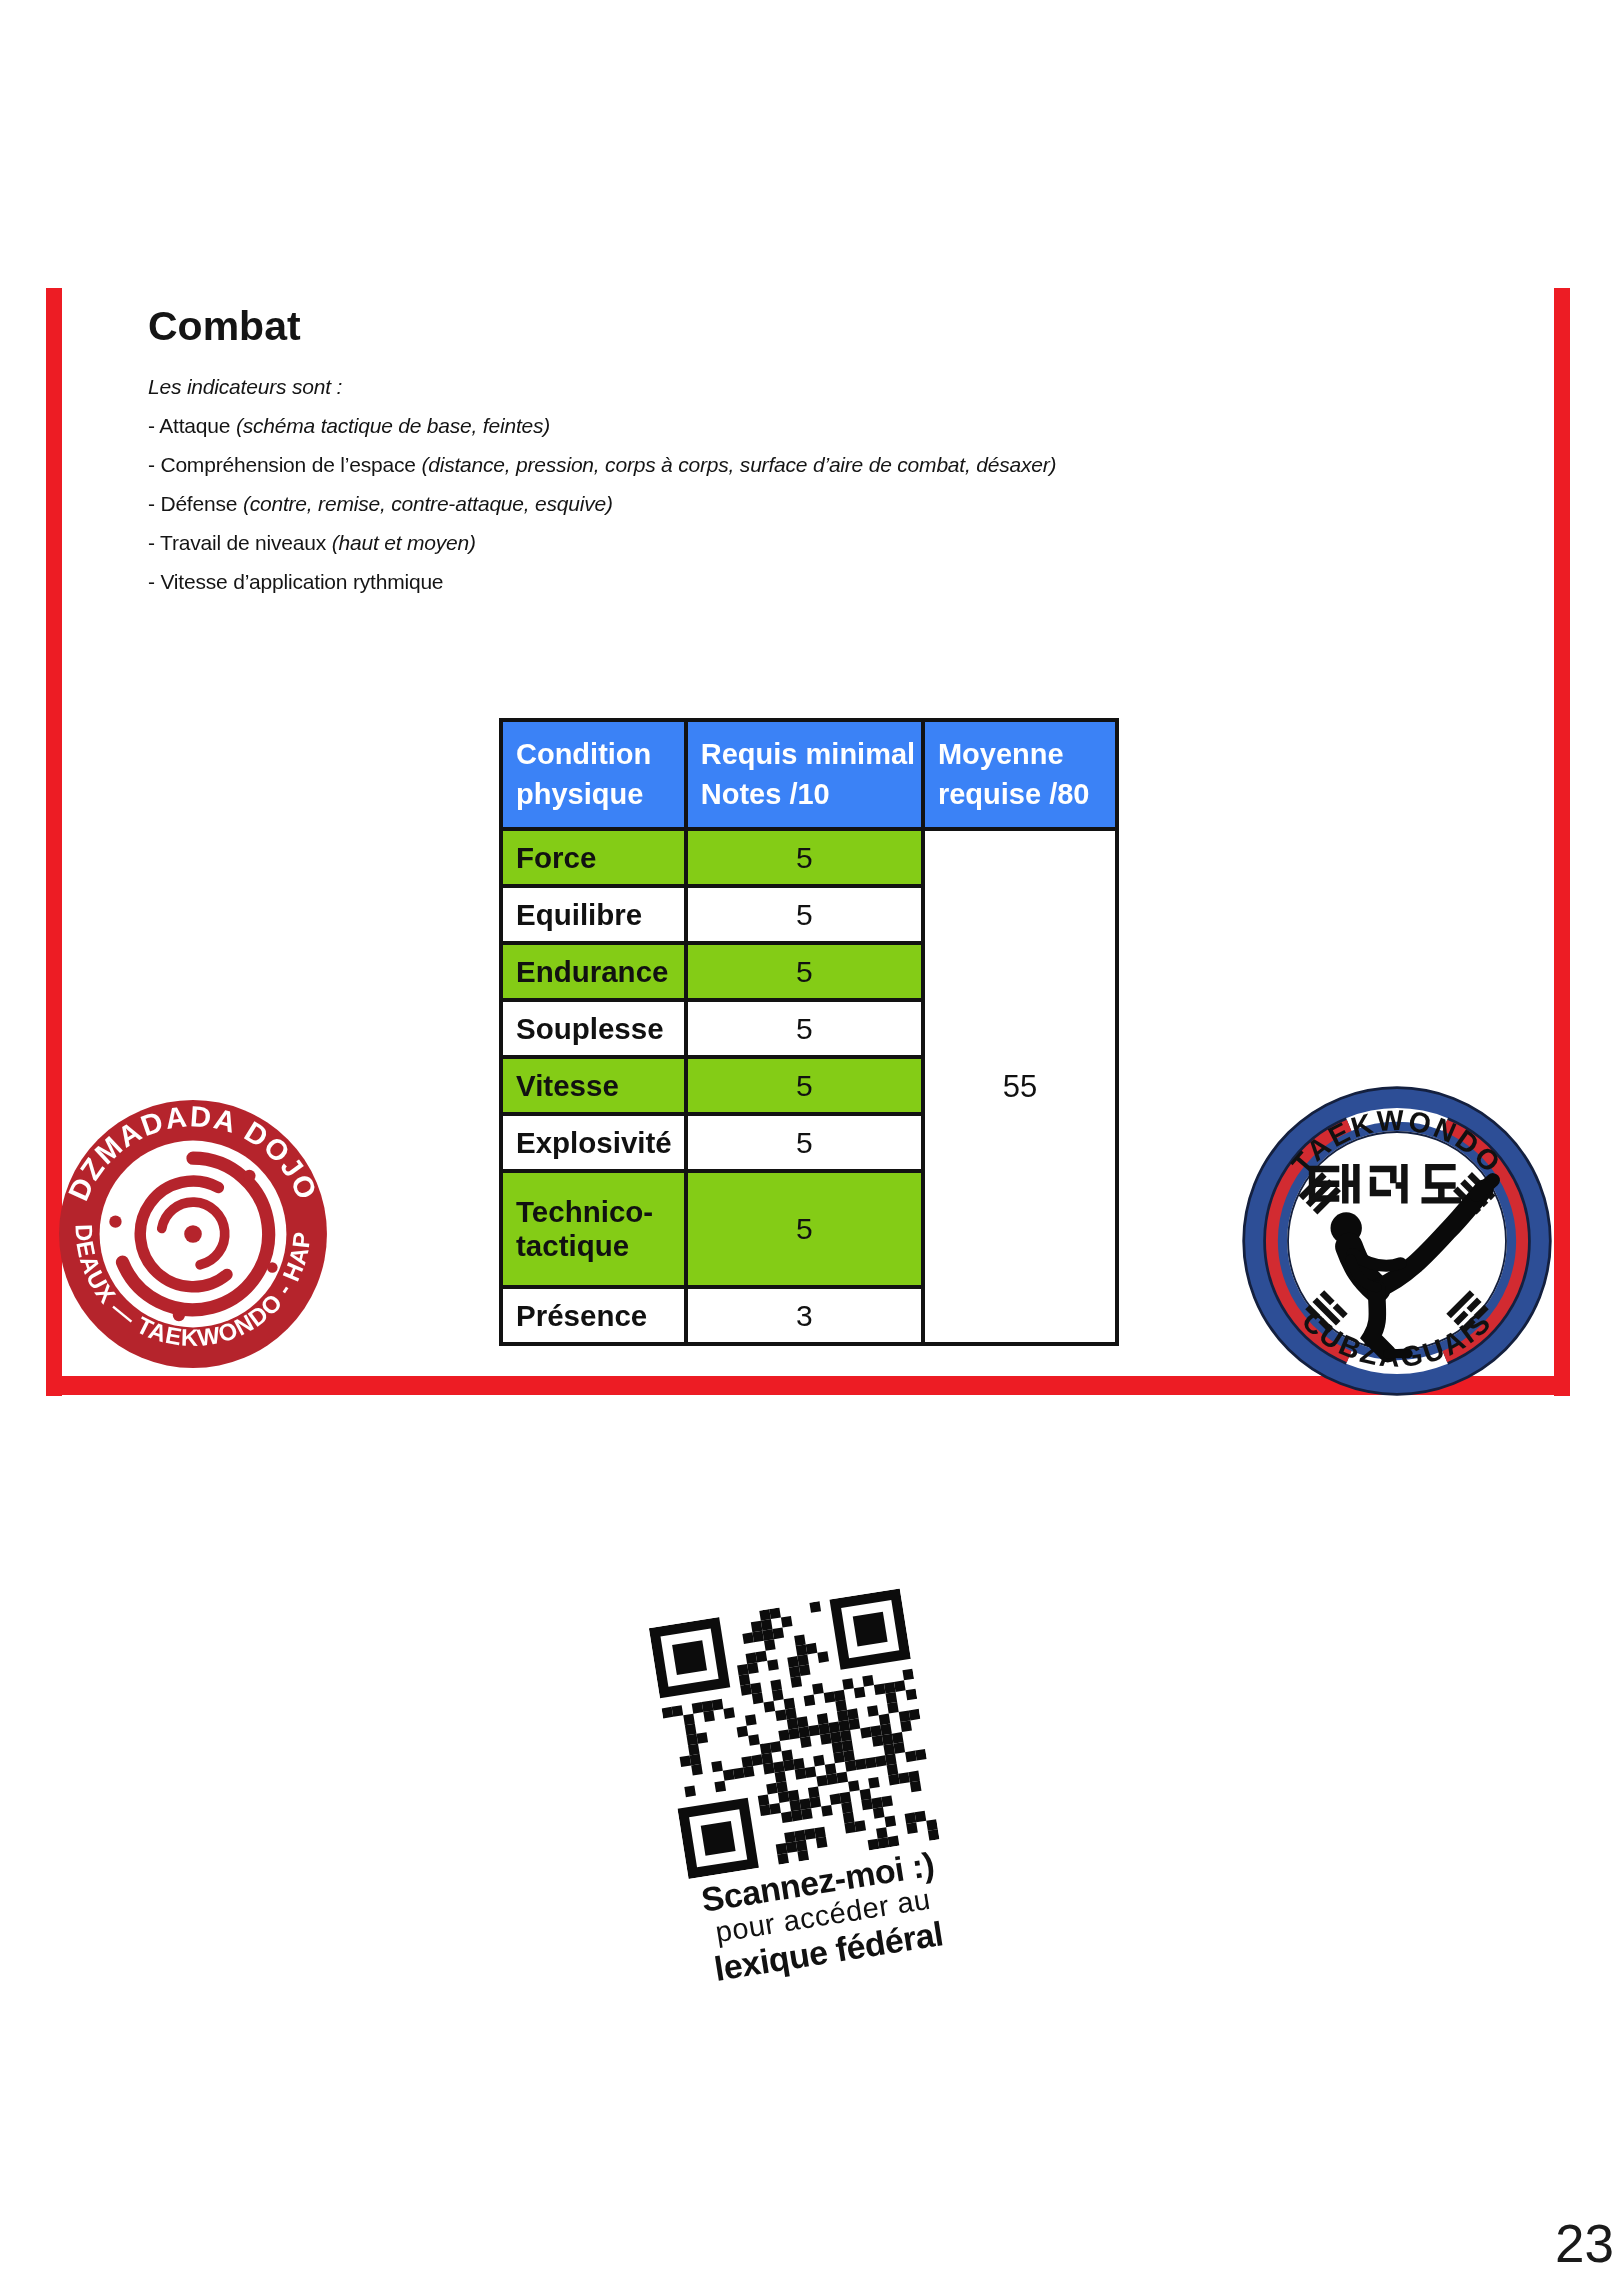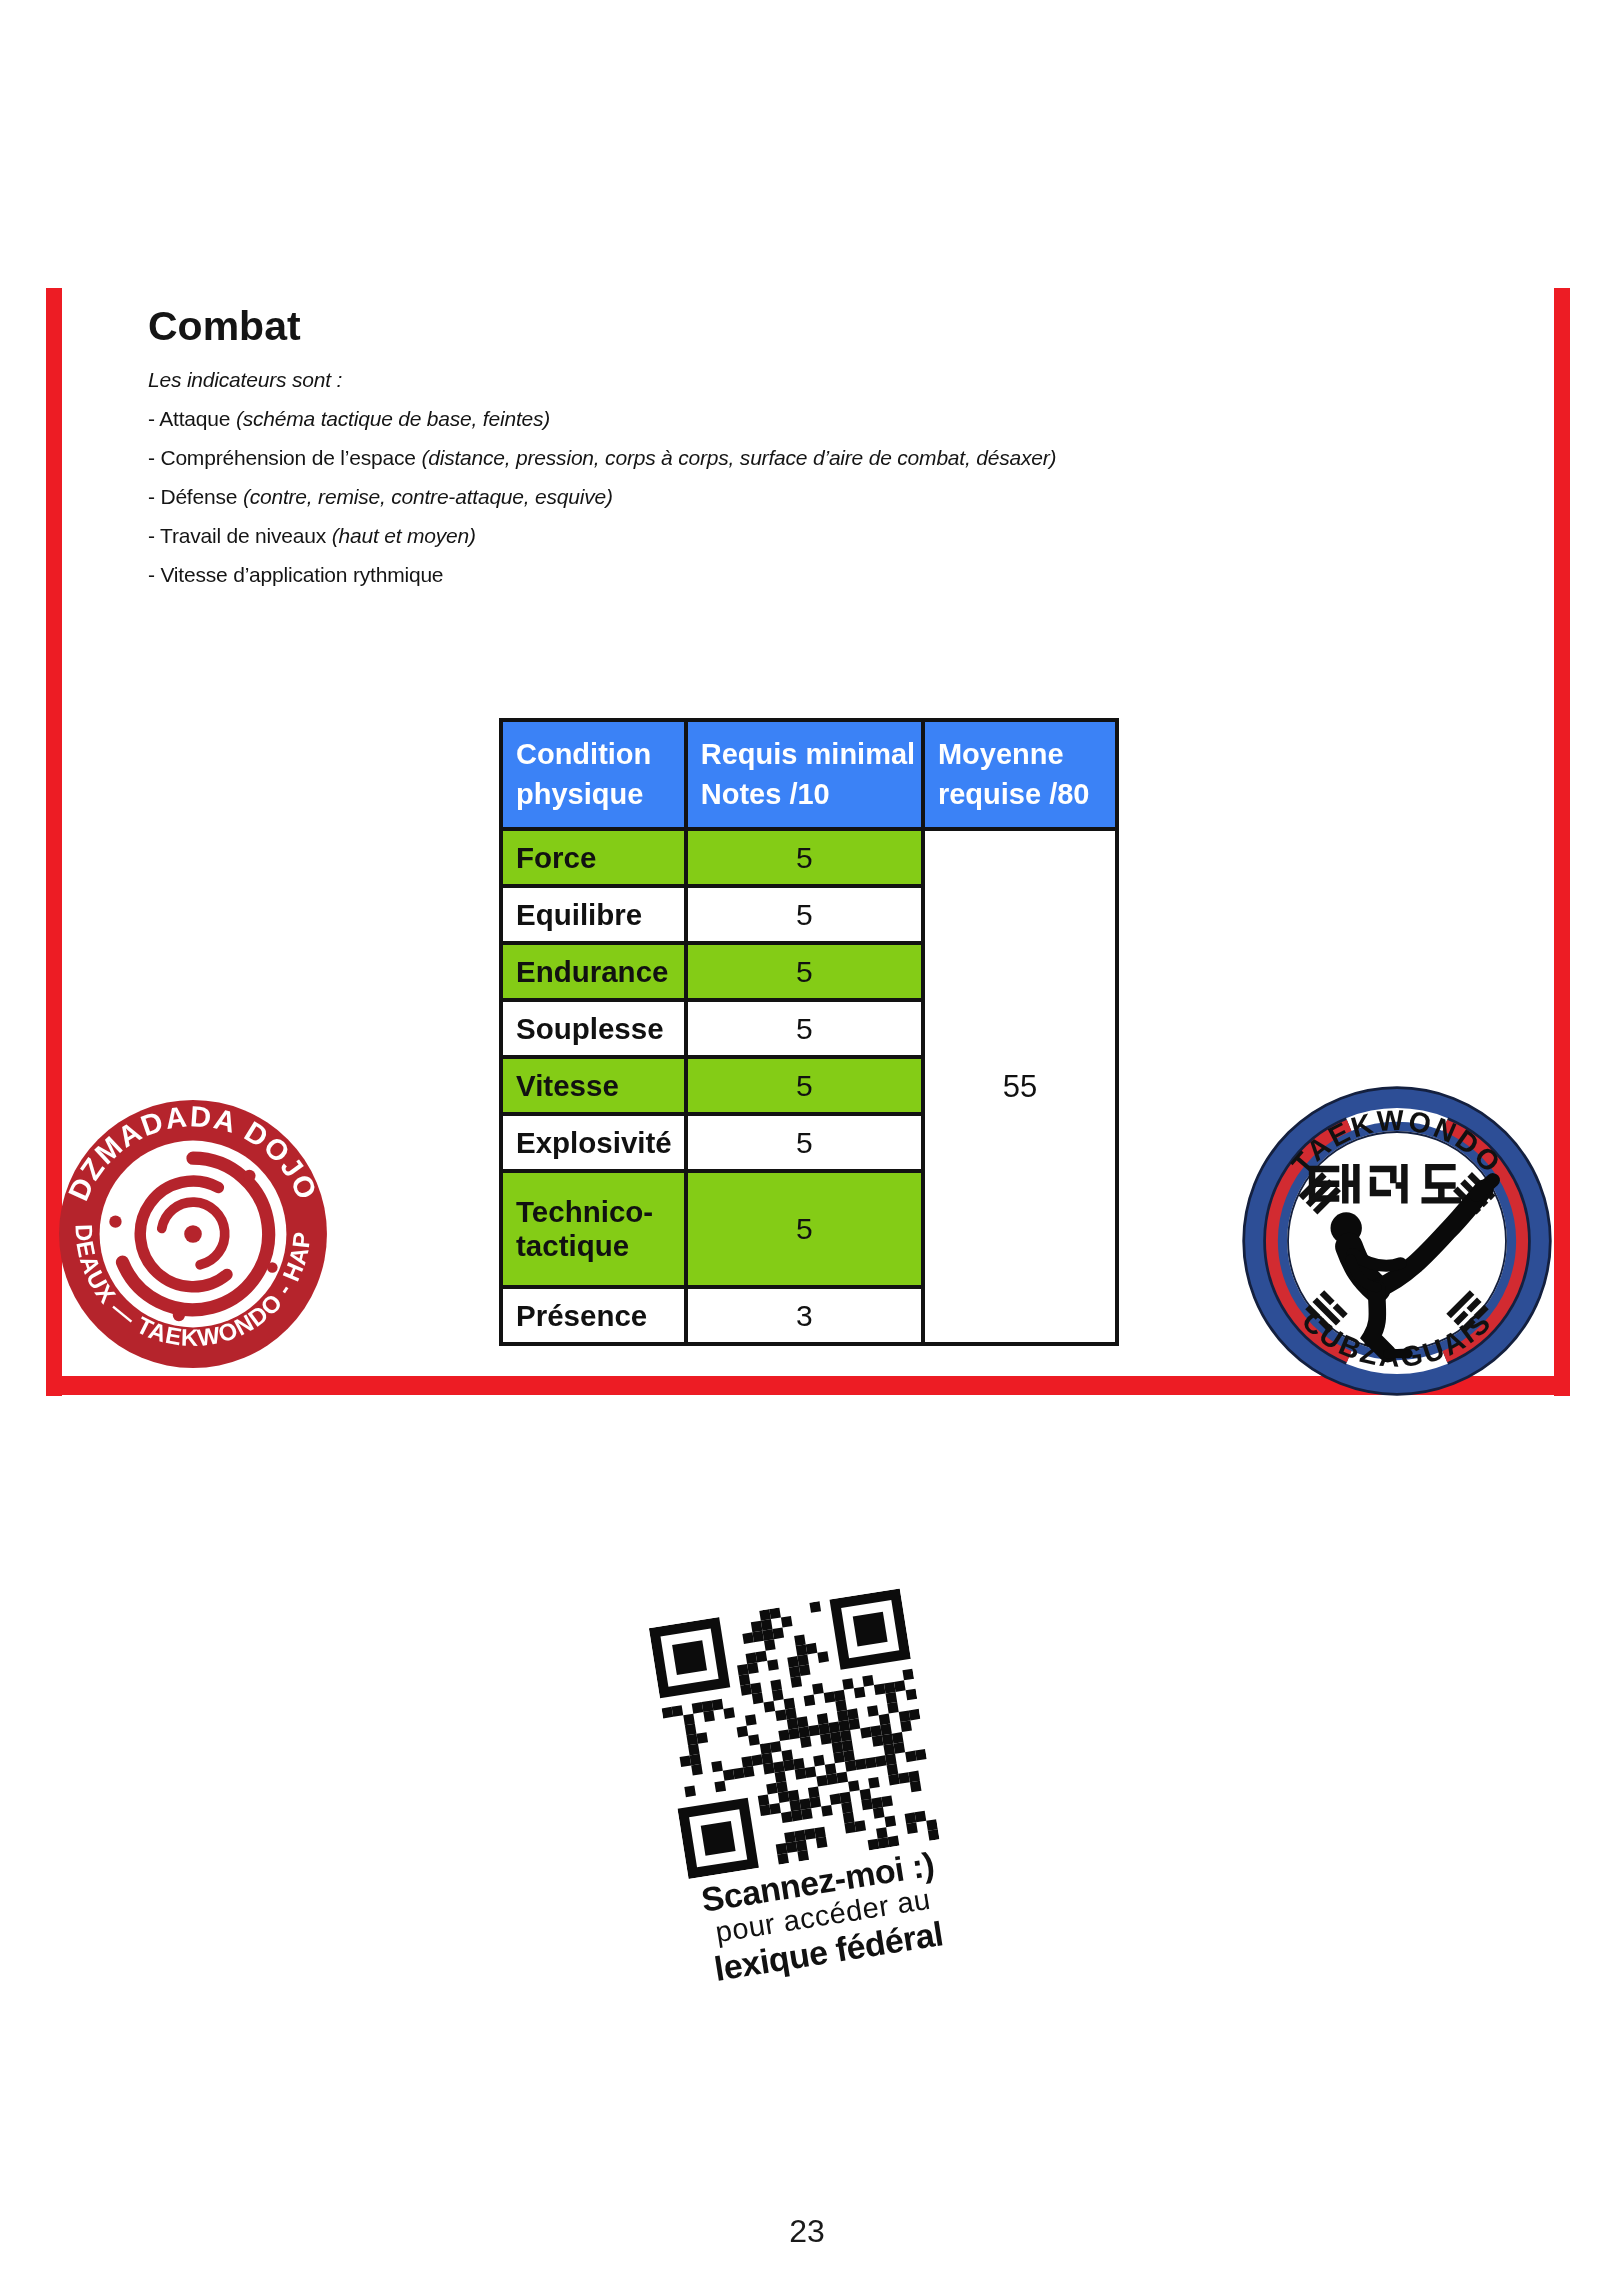--- a/index.html
+++ b/index.html
@@ -8,21 +8,21 @@
     font-family:"Liberation Sans",sans-serif;color:#111;overflow:hidden;
   }
   
   .bar{position:absolute;background:#ED1C24;}
   .bar-left{left:46px;top:288px;width:15.7px;height:1108px;}
   .bar-right{left:1554px;top:288px;width:15.7px;height:1108px;}
   .bar-bottom{left:46px;top:1376px;width:1524px;height:19.4px;}
 
   
   .content{position:absolute;left:148px;top:303px;width:1034px;}
-  .content h1{font-size:41px;font-weight:bold;margin:0 0 10px 0;color:#151515;}
+  .content h1{font-size:41px;font-weight:bold;margin:0 0 17px 0;color:#151515;}
   .line{font-size:21px;line-height:39px;letter-spacing:-0.2px;color:#151515;}
   .italic{font-style:italic;}
 
   
   .score-table{
     position:absolute;left:499px;top:718px;width:620px;
     border-collapse:collapse;table-layout:fixed;
   }
   .score-table col.c1{width:30%;} .score-table col.c2{width:38.5%;} .score-table col.c3{width:31.5%;}
   .score-table th,.score-table td{border:4.6px solid #121212;box-sizing:border-box;}
@@ -45,21 +45,21 @@
   
   .qr-block{
     position:absolute;left:637px;top:1606px;width:332px;
     transform:rotate(-9deg);transform-origin:50% 50%;text-align:center;
   }
   .qr-block svg{display:block;margin:0 auto;}
   .qr-caption1{font-size:34px;font-weight:bold;margin-top:3.7px;letter-spacing:-0.5px;}
   .qr-caption2{font-size:29px;margin-top:-1.8px;letter-spacing:0.5px;}
   .qr-caption3{font-size:34px;font-weight:bold;letter-spacing:-0.5px;}
 
-  .page-number{position:absolute;left:0;top:2213px;width:100%;text-align:center;font-size:32px;color:#1a1a1a;}
+  .page-number{position:absolute;left:0;top:2213px;width:100%;text-align:right;font-size:53px;color:#1a1a1a;}
 </style>
 </head>
 <body>
 
 <div class="page">
 
   <div class="bar bar-left"></div>
   <div class="bar bar-right"></div>
   <div class="bar bar-bottom"></div>
 

